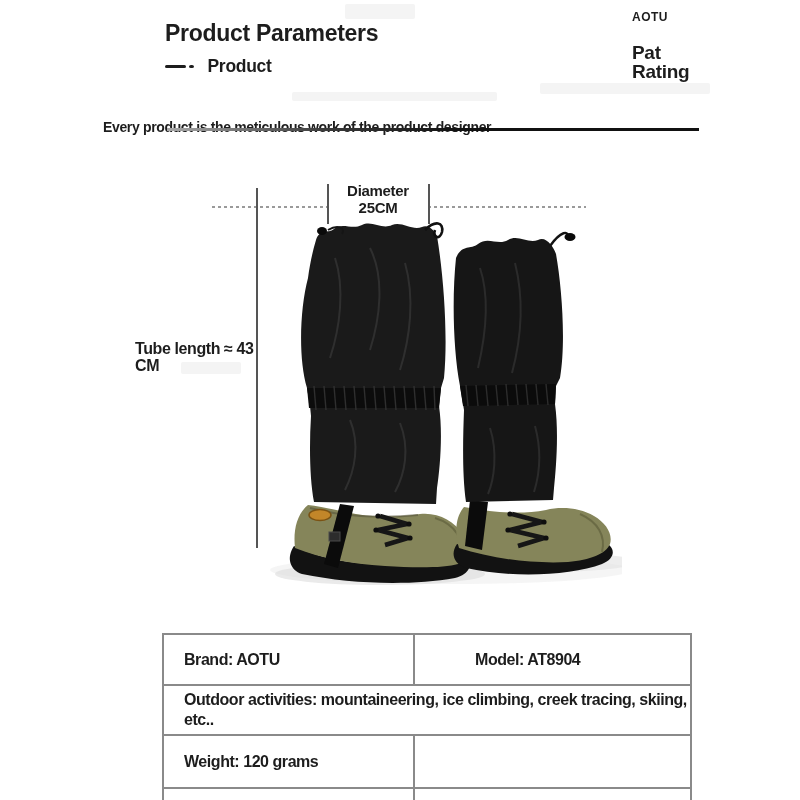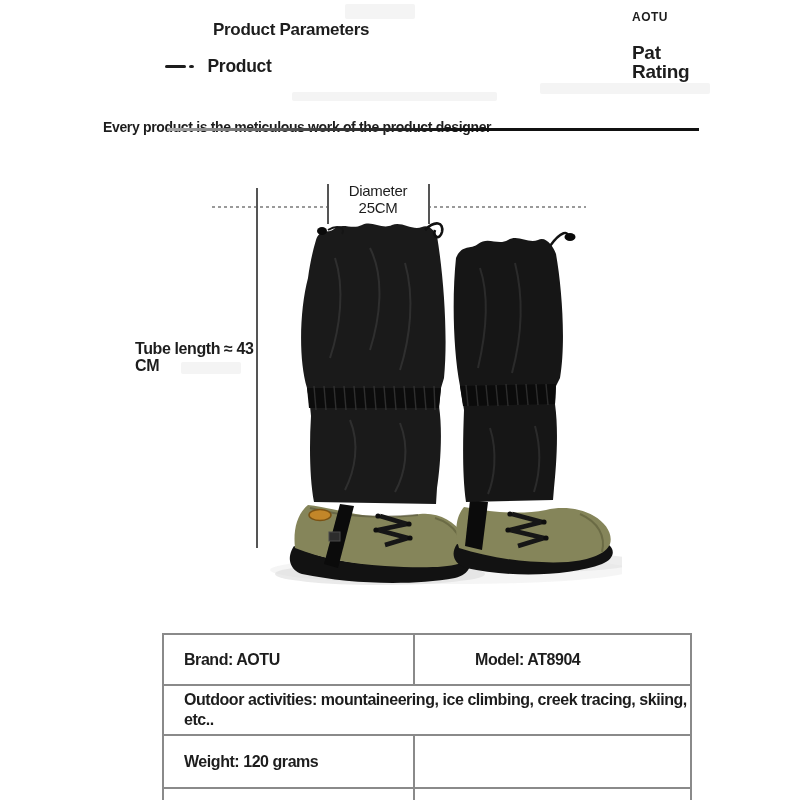--- a/index.html
+++ b/index.html
@@ -4,21 +4,21 @@
 <style>
   html,body{margin:0;padding:0;}
   body{
     width:800px;height:800px;position:relative;overflow:hidden;
     background:#ffffff;color:#1d1d1d;
     font-family:"Liberation Sans","DejaVu Sans",sans-serif;
   }
   .abs{position:absolute;}
 
   
-  .page-title{left:165px;top:20px;font-size:17px;font-weight:bold;letter-spacing:-0.3px;margin-left:48px;}
+  .page-title{left:165px;top:20px;font-size:23px;font-weight:bold;letter-spacing:-0.3px;}
   .section-row{left:165px;top:56px;display:flex;align-items:center;}
   .dash-dot{display:inline-flex;align-items:center;margin-right:14px;}
   .dash-dot .bar{width:21px;height:3.5px;background:#1d1d1d;border-radius:2px;}
   .dash-dot .dot{width:4.5px;height:3.5px;background:#1d1d1d;border-radius:50%;margin-left:3px;}
   .section-label{font-size:17.5px;font-weight:bold;letter-spacing:-0.3px;}
   .brand-block{left:632px;top:10px;text-align:left;}
   .brand-small{font-size:12px;font-weight:bold;letter-spacing:0.5px;margin-bottom:20px;}
   .brand-big{font-size:19px;font-weight:bold;line-height:18.5px;letter-spacing:-0.3px;}
 
   
@@ -26,21 +26,21 @@
   .banner-underline{left:167px;top:128px;width:532px;height:2.5px;
     background:linear-gradient(to right,#a8a8a8 0%,#3a3a3a 30%,#111 55%,#111 100%);}
 
   
   .dim-dashed{left:212px;top:206px;width:374px;height:1.6px;
     background:repeating-linear-gradient(to right,#9a9a9a 0 3px,transparent 3px 6px);}
   .dim-vline{left:256px;top:188px;width:1.5px;height:360px;background:#555;}
   .dim-tick{width:1.5px;height:40px;background:#555;top:184px;}
   .tick-l{left:327px;} .tick-r{left:428px;}
   .diameter-label{left:329px;top:182px;width:98px;text-align:center;
-    font-size:15px;font-weight:normal;letter-spacing:-0.3px;background:#fff;}
+    font-size:15px;font-weight:bold;letter-spacing:-0.3px;background:#fff;}
   .tube-label{left:135px;top:340px;width:131px;font-size:16px;font-weight:bold;
     letter-spacing:-0.4px;line-height:17px;}
 
   
   .photo{left:250px;top:218px;width:372px;height:390px;}
 
   
   .spec-table{left:162px;top:633px;width:530px;box-sizing:border-box;
     border:2px solid #8a8a8a;border-bottom:none;}
   .t-row{display:flex;border-bottom:2px solid #8a8a8a;box-sizing:border-box;gap:20px;}

